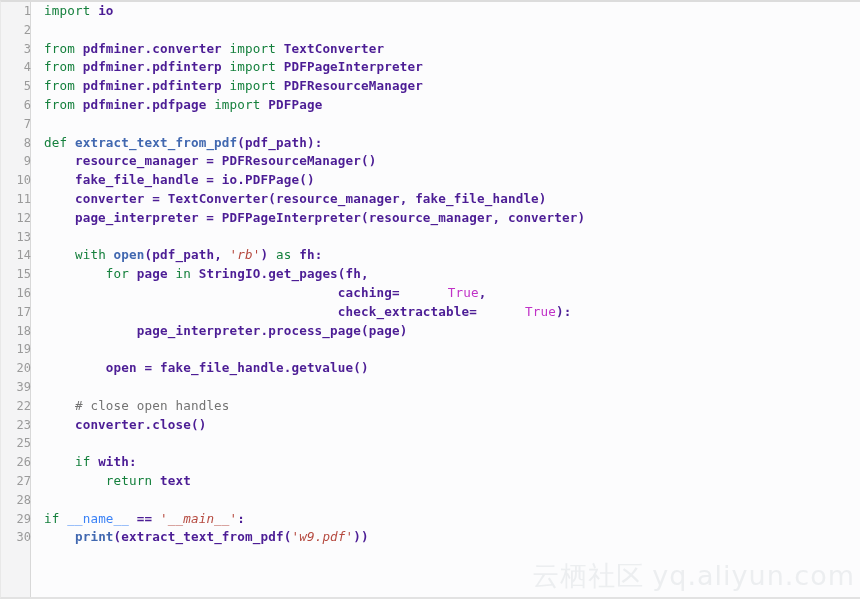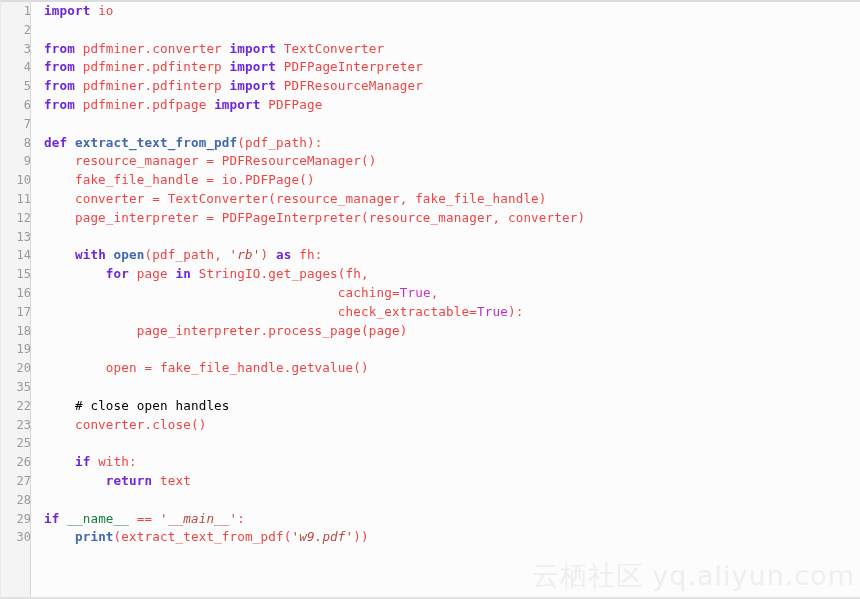--- a/index.html
+++ b/index.html
@@ -65,27 +65,27 @@
     font-size: 12.6px;
     line-height: 18.8px;
     vertical-align: top;
     white-space: pre;
     color: #1c1c1c;
     font-family: "DejaVu Sans Mono", "Liberation Mono", monospace;
     letter-spacing: 0.15px;
   }
 
   
-  .tok-kw   { color: #6d28d9; font-weight: bold; }           
-  .tok-bool { color: #c031c7; }           
+  .tok-kw   { color: #15803d; }           
+  .tok-bool { color: #c031c7; margin-left: 48px; }           
   .tok-fn   { color: #4168b0; font-weight: bold; }           
   .tok-str  { color: #b5493f; font-style: italic; }           
-  .tok-cmt  { color: #000000; }           
-  .tok-dund { color: #15803d; }           
-  .tok-pl   { color: #ef4444; }           
+  .tok-cmt  { color: #737373; }           
+  .tok-dund { color: #3b82f6; }           
+  .tok-pl   { color: #4c1d95; font-weight: bold; }           
 
   
   .watermark {
     position: absolute;
     right: 5px;
     bottom: 8px;
     font-family: "DejaVu Sans", "Liberation Sans", sans-serif;
     font-size: 27px;
     line-height: 1;
     color: #eceef0;
@@ -200,21 +200,21 @@
         <td class="ln">19</td>
         <td class="src"></td>
       </tr>
 
       <tr>
         <td class="ln">20</td>
         <td class="src"><span class="tok-pl">        open = fake_file_handle.getvalue()</span></td>
       </tr>
 
       <tr>
-        <td class="ln">35</td>
+        <td class="ln">39</td>
         <td class="src"></td>
       </tr>
 
       <tr>
         <td class="ln">22</td>
         <td class="src"><span class="tok-pl">    </span><span class="tok-cmt"># close open handles</span></td>
       </tr>
 
       <tr>
         <td class="ln">23</td>

